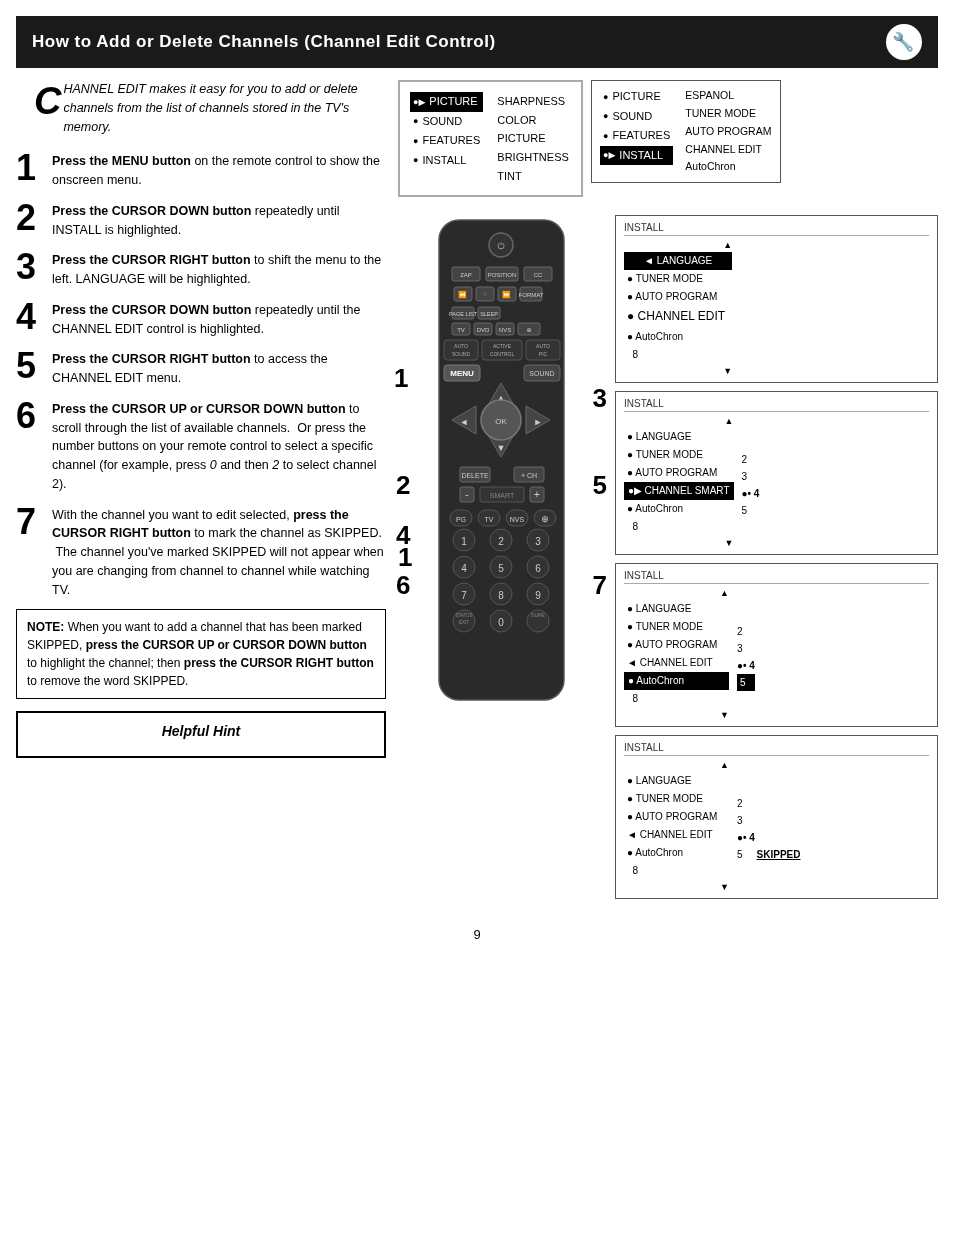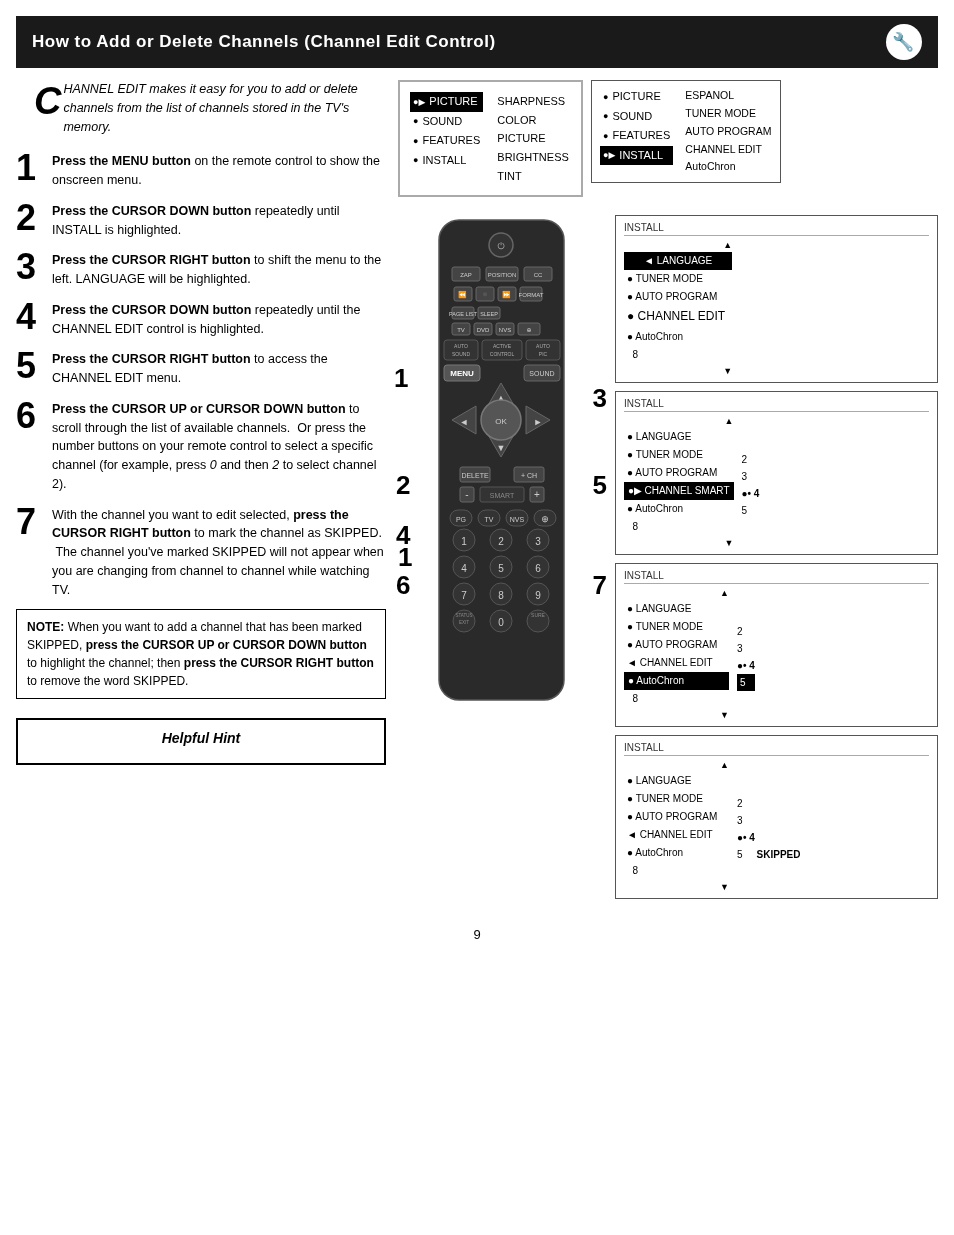--- a/index.html
+++ b/index.html
@@ -100,21 +100,21 @@
       margin-top: 10px;
       font-size: 12px;
       line-height: 1.5;
     }
     .note-box strong {
       font-weight: bold;
     }
 
     .helpful-hint {
       border: 2px solid #000;
-      margin-top: 19px;
+      margin-top: 12px;
       padding: 8px 10px;
       font-size: 12px;
       line-height: 1.5;
     }
     .helpful-hint-title {
       font-style: italic;
       font-weight: bold;
       font-size: 14px;
       text-align: center;
       margin-bottom: 6px;
@@ -531,21 +531,21 @@
               <div class="menu-item" style="font-size:10px;">&nbsp;&nbsp;8</div>
               <div class="sm-down-arrow">▼</div>
             </div>
             <div style="font-size:10px; line-height:1.7; padding-top:18px;">
               <div>&nbsp;</div>
               <div>2</div>
               <div>3</div>
               <div style="font-weight:bold;">●• 4</div>
               <div style="display:flex; gap:6px; align-items:center;">
                 <span>5</span>
-                <span style="font-weight:bold; font-size:10px; margin-left:8px;">SKIPPED</span>
+                <span style="font-weight:bold; font-size:10px; margin-left:8px;text-decoration:underline;">SKIPPED</span>
               </div>
             </div>
           </div>
         </div>
 
       </div>
     </div>
 
   </div>
 </div>

